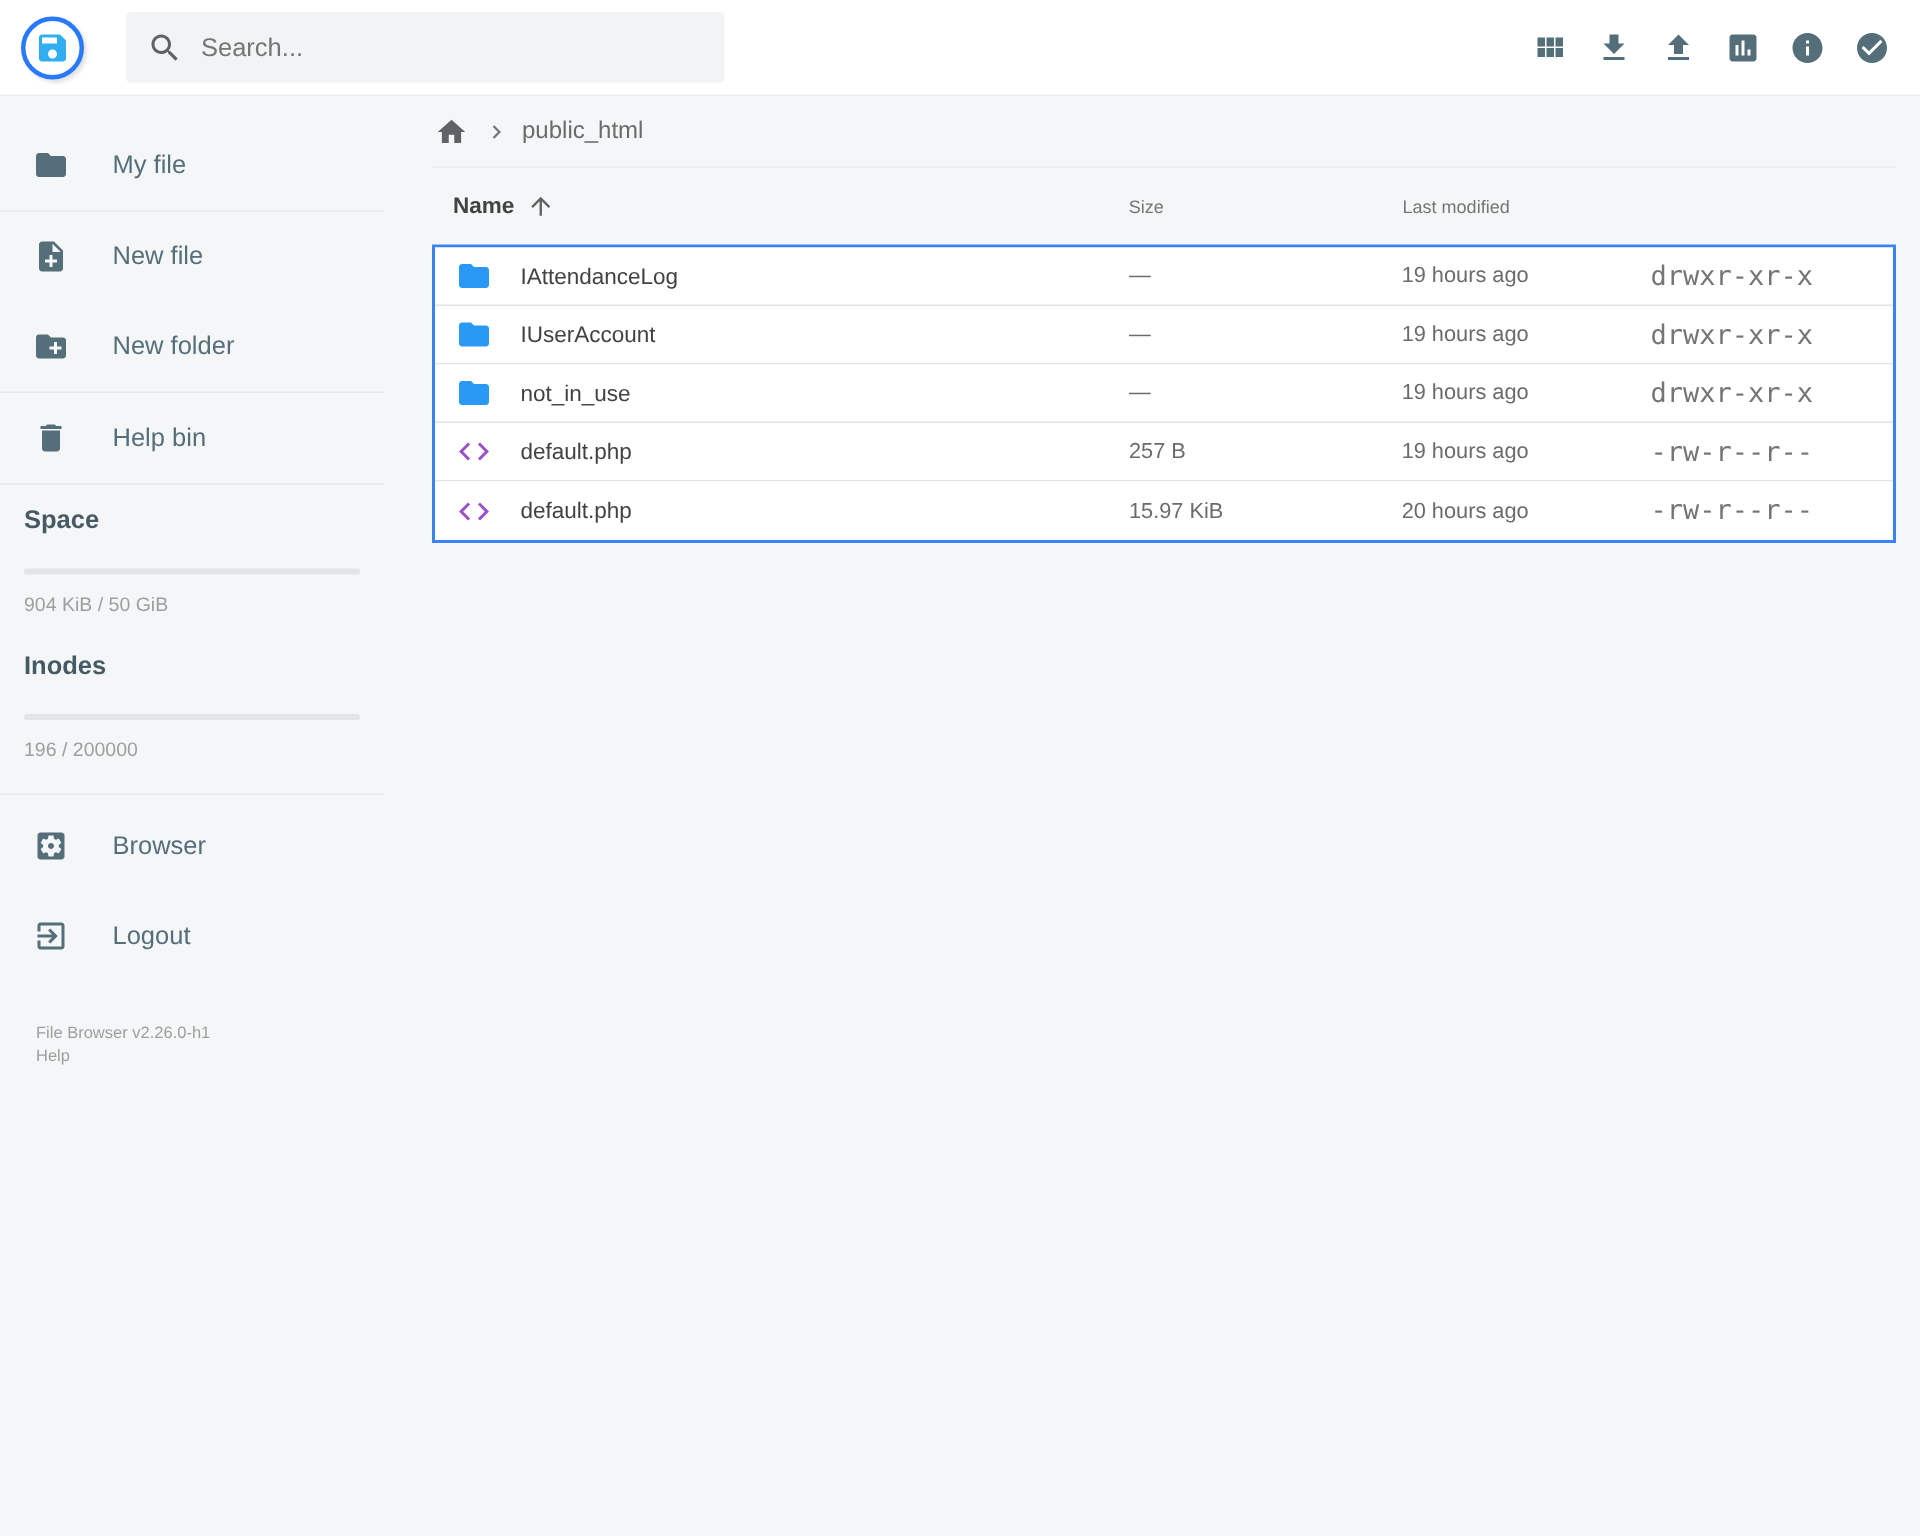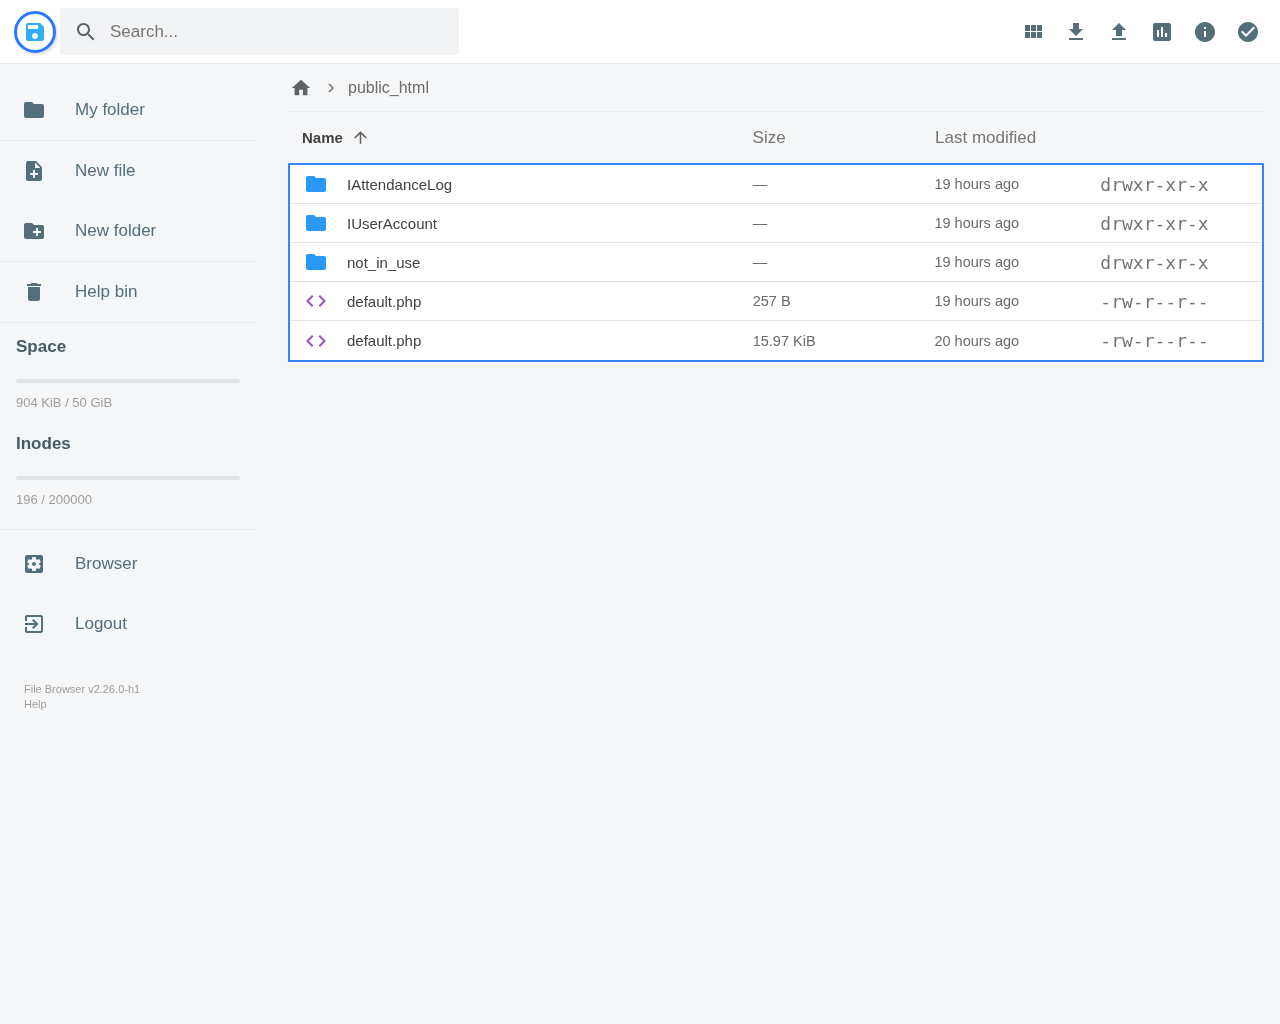--- a/index.html
+++ b/index.html
@@ -18,21 +18,21 @@
     position:relative; z-index:5;
   }
   .logo {
     width:42px; height:42px; border-radius:50%; background:#fff;
     border:3px solid var(--logo-ring,#2979ff);
     display:flex; align-items:center; justify-content:center;
     box-shadow:2px 2px 3px rgba(0,0,0,0.12); cursor:pointer;
   }
   .logo svg { width:24px; height:24px; color:var(--logo-disk,#31aef3); }
   .search {
-    margin-left:4px; width:399px; height:47px; background:#f1f3f4;
+    margin-left:28px; width:399px; height:47px; background:#f1f3f4;
     border-radius:3px; display:flex; align-items:center; padding:0 14px;
   }
   .search .s-icon { color:#5f6368; margin-right:12px; }
   .search input {
     border:none; outline:none; background:transparent; flex:1;
     font-size:17px; color:#424242; font-family:"Liberation Sans",sans-serif;
   }
   .search input::placeholder { color:#757575; }
   .topbar-actions { margin-left:auto; display:flex; align-items:center; gap:19px; }
   .icon-btn {
@@ -75,21 +75,21 @@
 
   .grid-cols {
     display:grid; grid-template-columns:47.6% 18.7% 1fr 215px; align-items:center;
   }
   .list-header { height:51px; }
   .list-header .h-name {
     padding-left:14px; display:flex; align-items:center; gap:8px;
     font-weight:bold; font-size:15px; color:#424242; cursor:pointer;
   }
   .list-header .h-name svg { width:19px; height:19px; color:#616161; }
-  .list-header .h-col { font-size:17px; color:#757575; cursor:pointer; }
+  .list-header .h-col { font-size:12px; color:#757575; cursor:pointer; }
 
   .listing-body { background:#fff; border:2px solid #3b82f6; }
   .row { height:39px; border-bottom:1px solid #e2e4e6; background:#fff; cursor:pointer; }
   .row:last-child { border-bottom:none; }
   .cell-name { display:flex; align-items:center; padding-left:14px; min-width:0; }
   .cell-name svg { width:24px; height:24px; flex:0 0 24px; margin-right:19px; }
   .folder-glyph { color:var(--folder,#2a99f5); }
   .code-glyph { color:var(--code,#9c50c8); }
   .f-name { font-size:15px; color:#424242; white-space:nowrap; overflow:hidden; }
   .cell-size, .cell-mod { font-size:14.5px; color:#6b6b6b; }
@@ -165,21 +165,21 @@
 
 <div class="layout">
 
   <nav class="sidebar">
     <button class="side-item">
       <span>
         <svg viewBox="0 0 24 24" fill="currentColor" width="24" height="24">
             <path d="M10 4H4c-1.1 0-1.99.9-1.99 2L2 18c0 1.1.9 2 2 2h16c1.1 0 2-.9 2-2V8c0-1.1-.9-2-2-2h-8l-2-2z"></path>
           </svg>
       </span>
-      <span>My folder</span>
+      <span>My file</span>
     </button>
     <hr class="divider">
     <button class="side-item">
       <span>
         <svg viewBox="0 0 24 24" fill="currentColor" width="24" height="24">
             <path d="M14 2H6c-1.1 0-1.99.9-1.99 2L4 20c0 1.1.89 2 1.99 2H18c1.1 0 2-.9 2-2V8l-6-6zm2 14h-3v3h-2v-3H8v-2h3v-3h2v3h3v2zm-3-7V3.5L18.5 9H13z"></path>
           </svg>
       </span>
       <span>New file</span>
     </button>

